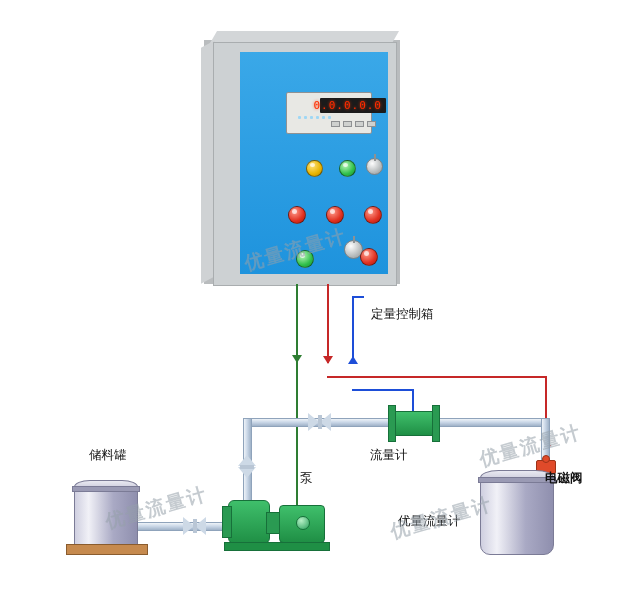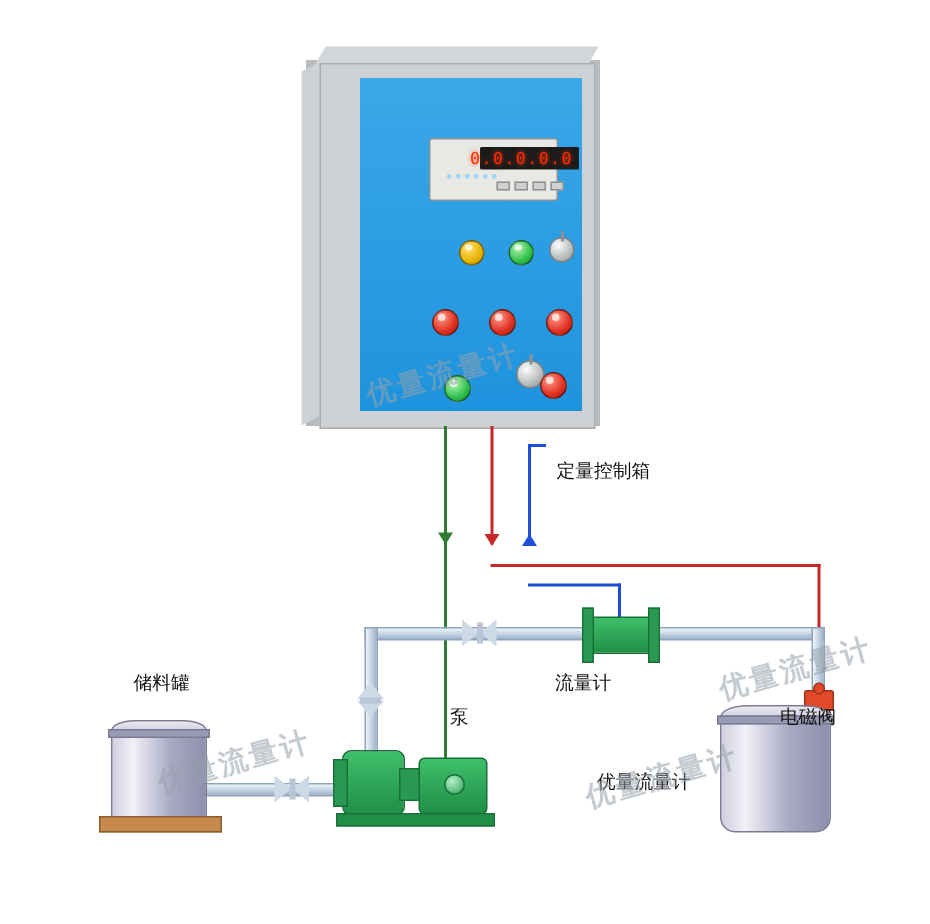--- a/index.html
+++ b/index.html
@@ -171,21 +171,21 @@
   <div>
     <div class="tank-top" style="left:480px;top:470px;width:72px;height:14px;"></div>
     <div class="tank-body" style="left:480px;top:477px;width:72px;height:76px;border-radius:0 0 10px 10px;"></div>
     <div style="position:absolute;left:478px;top:477px;width:76px;height:4px;background:#9a9ab4;border:1px solid #7b7b96;"></div>
   </div>
 
   <div class="label" style="left:371px;top:296px;margin-top:10px;">定量控制箱</div>
   <div class="label" style="left:73px;top:447px;margin-left:16px;">储料罐</div>
   <div class="label" style="left:300px;top:470px;">泵</div>
   <div class="label" style="left:370px;top:447px;">流量计</div>
-  <div class="label" style="left:520px;top:470px;">电磁阀</div>
+  <div class="label" style="left:545px;top:470px;font-weight:bold;">电磁阀</div>
   <div class="label" style="left:398px;top:513px;">优量流量计</div>
 
   <div class="wm" style="left:243px;top:237px;">优量流量计</div>
   <div class="wm" style="left:104px;top:495px;">优量流量计</div>
   <div class="wm" style="left:389px;top:505px;">优量流量计</div>
   <div class="wm" style="left:478px;top:433px;">优量流量计</div>
 
 </div>
 
 </body></html>

